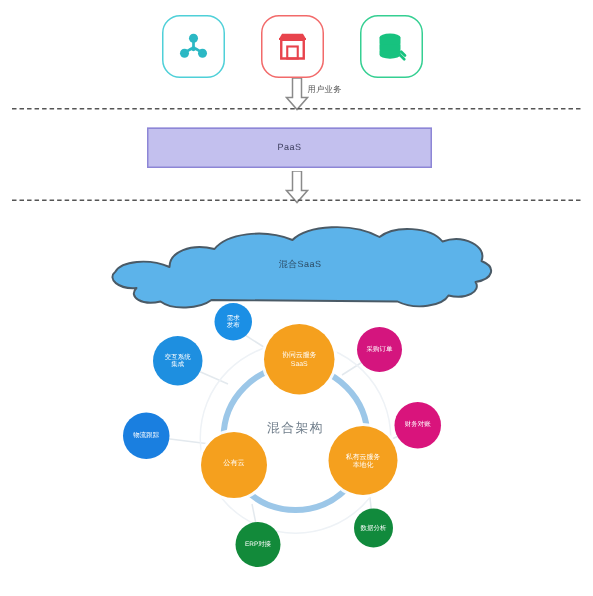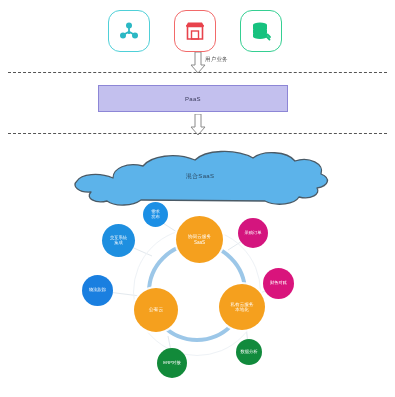--- a/index.html
+++ b/index.html
@@ -194,20 +194,21 @@
         <path d="M250 40 L228 54"></path>
         <path d="M100 95 L140 100"></path>
         <path d="M276 90 L254 100"></path>
         <path d="M172 160 L168 140"></path>
         <path d="M248 148 L246 130"></path>
       </g>
     </svg>
 
     <div class="ring-outer"></div>
     <div class="ring"></div>
+    <div class="hub-center">混合架构</div>
 
     <div class="node orange n-top">
       <span class="l1">协同云服务</span>
       <span class="l2">SaaS</span>
     </div>
 
     <div class="node orange n-bl">
       <span class="l1">公有云</span>
     </div>
 

